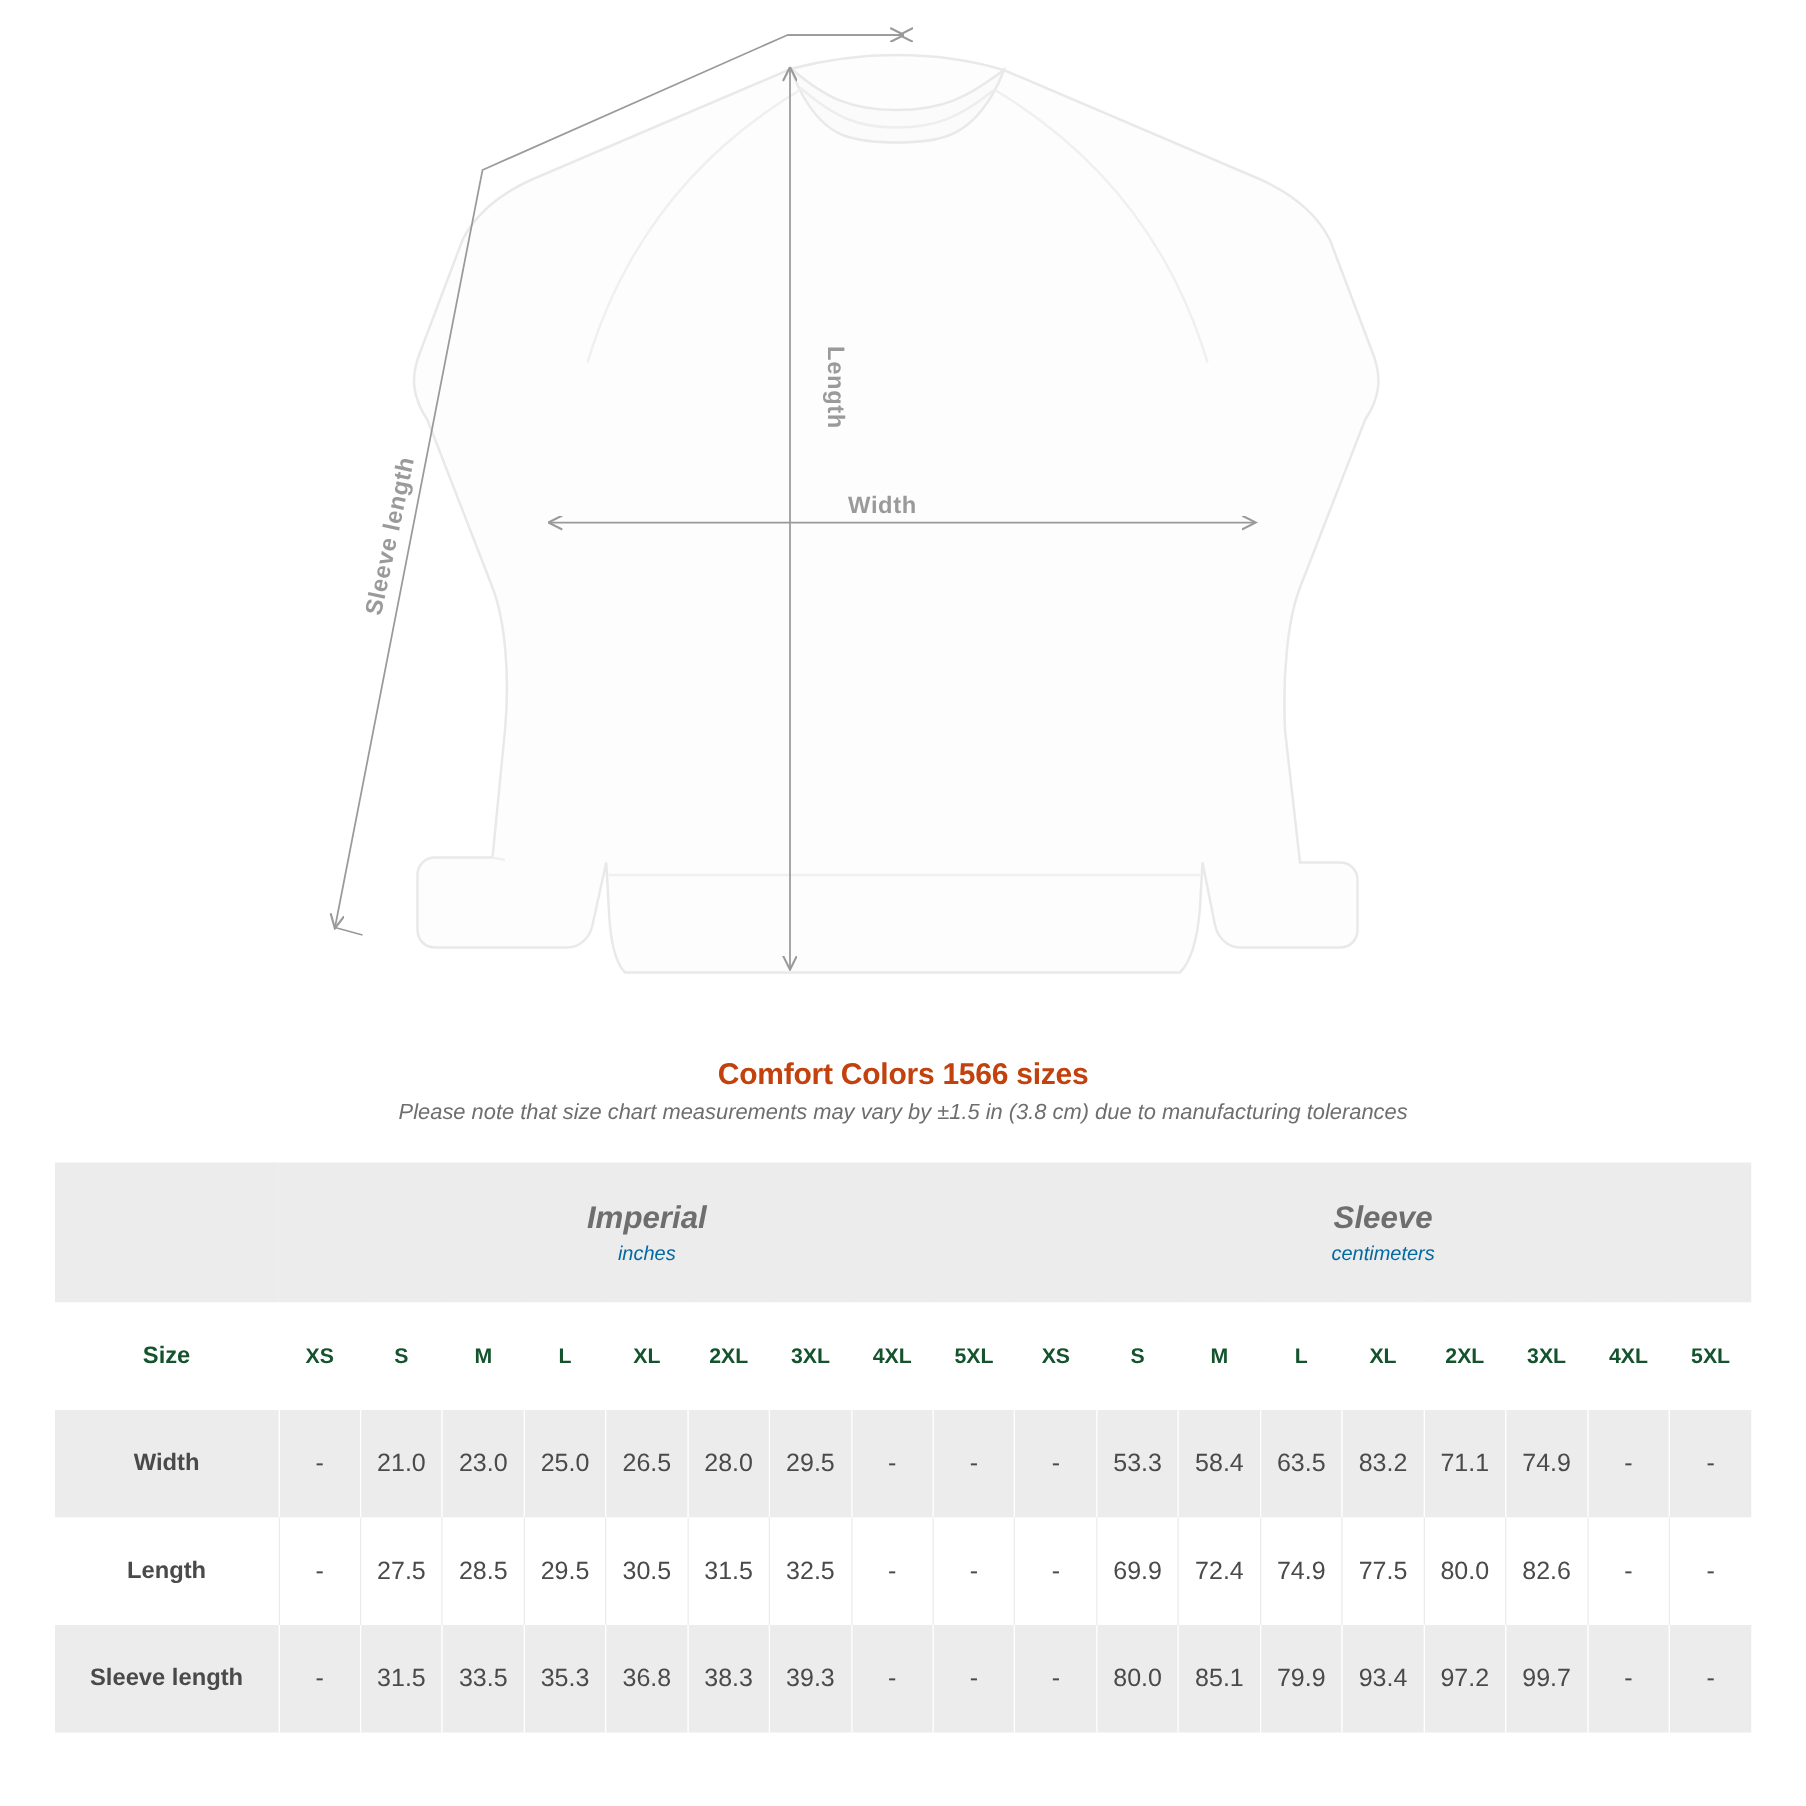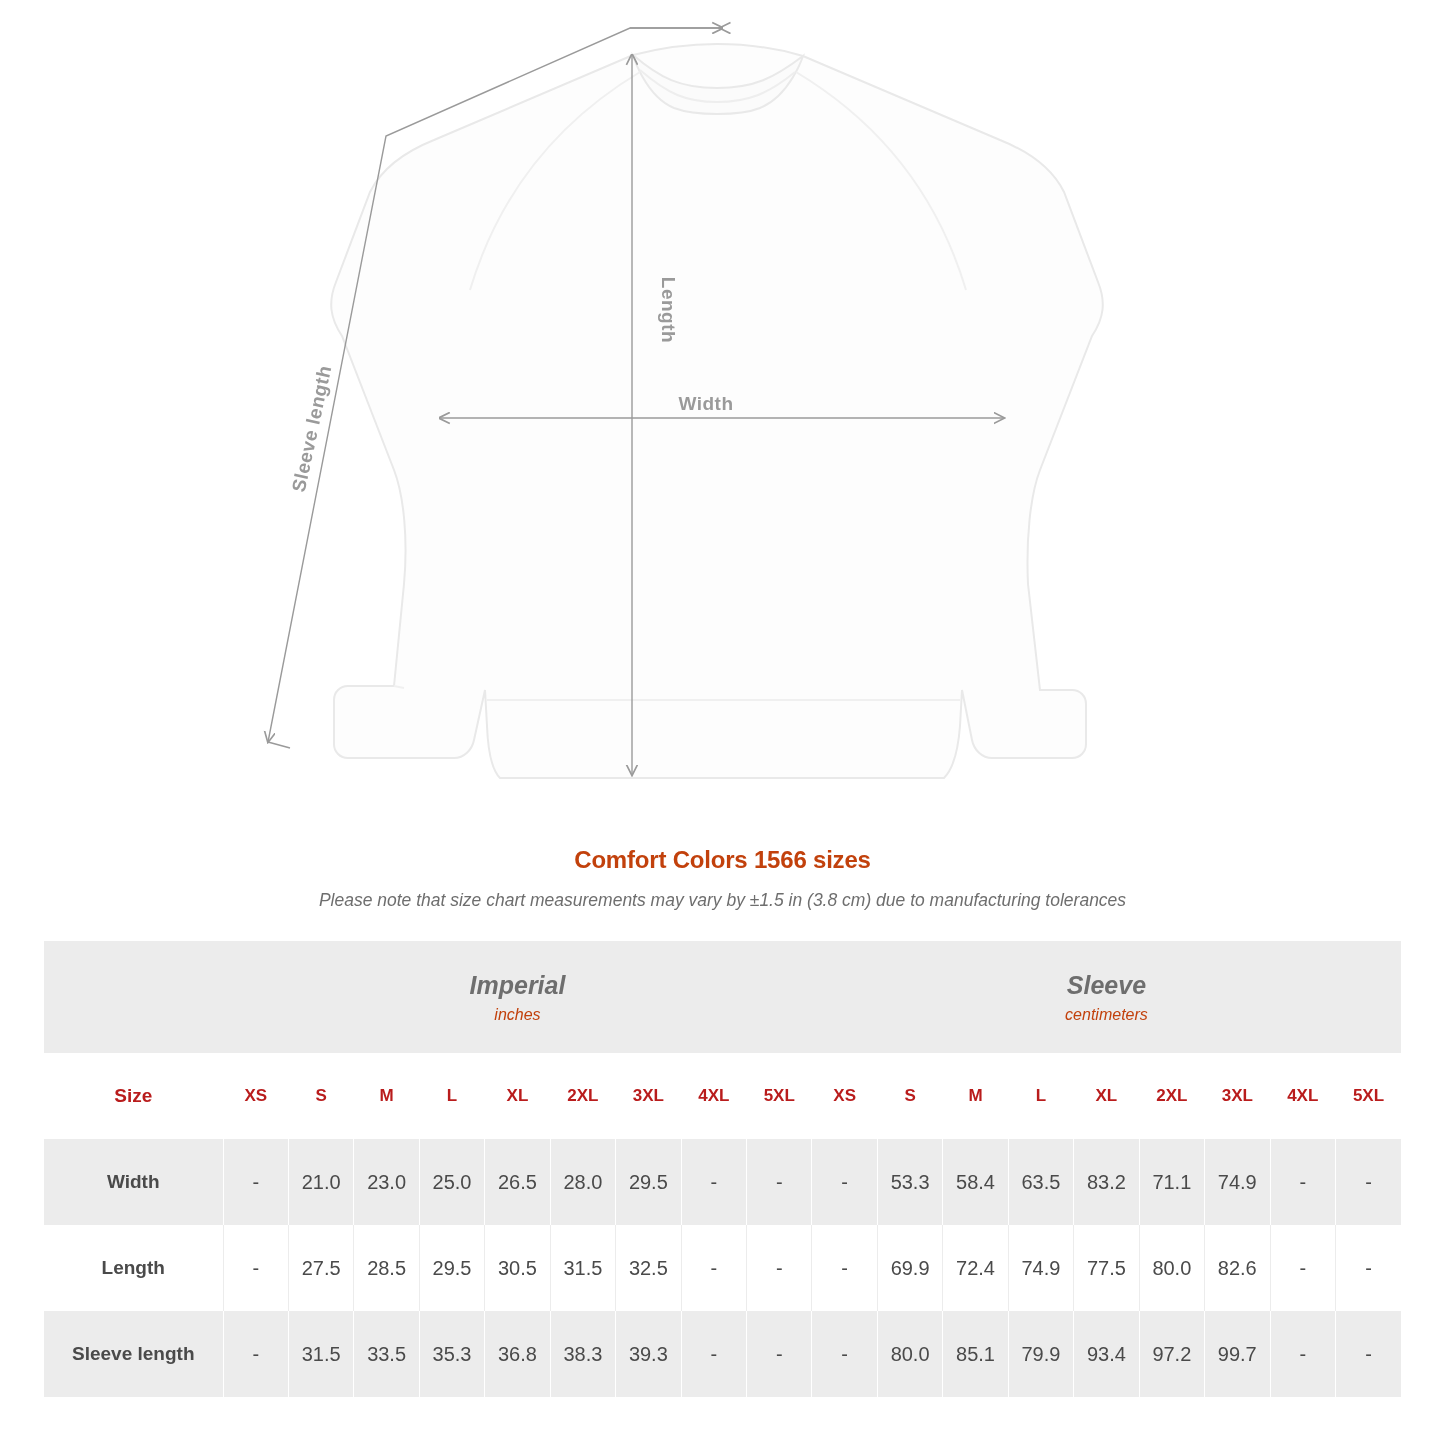--- a/index.html
+++ b/index.html
@@ -48,21 +48,21 @@
     font-size: 24px;
     font-weight: bold;
     color: #c2410c;
     margin: 0;
     letter-spacing: -0.2px;
   }
   .chart-note {
     font-size: 17.5px;
     font-style: italic;
     color: #6e6e6e;
-    margin-top: 16px;
+    margin-top: 5px;
   }
 
   
   .table-wrap {
     margin: 30px 44px 0 44px;
   }
   table.size-chart {
     width: 1357px;
     border-collapse: collapse;
     table-layout: fixed;
@@ -79,31 +79,31 @@
   .unit-head .sys-name {
     font-size: 25px;
     font-style: italic;
     font-weight: bold;
     color: #6e6e6e;
     line-height: 1.25;
   }
   .unit-head .sys-unit {
     font-size: 16px;
     font-style: italic;
-    color: #c2410c;
+    color: #0369a1;
     margin-top: 4px;
   }
   .rowlabel-col {
     width: 179px;
   }
   .hdr-row td {
     height: 84px;
     font-size: 17px;
     font-weight: bold;
-    color: #b91c1c;
+    color: #14532d;
     background: #ffffff;
   }
   .hdr-row td.rowlabel {
     font-size: 19px;
   }
   .data-row td {
     height: 84px;
     font-size: 20px;
     color: #4a4a4a;
   }

